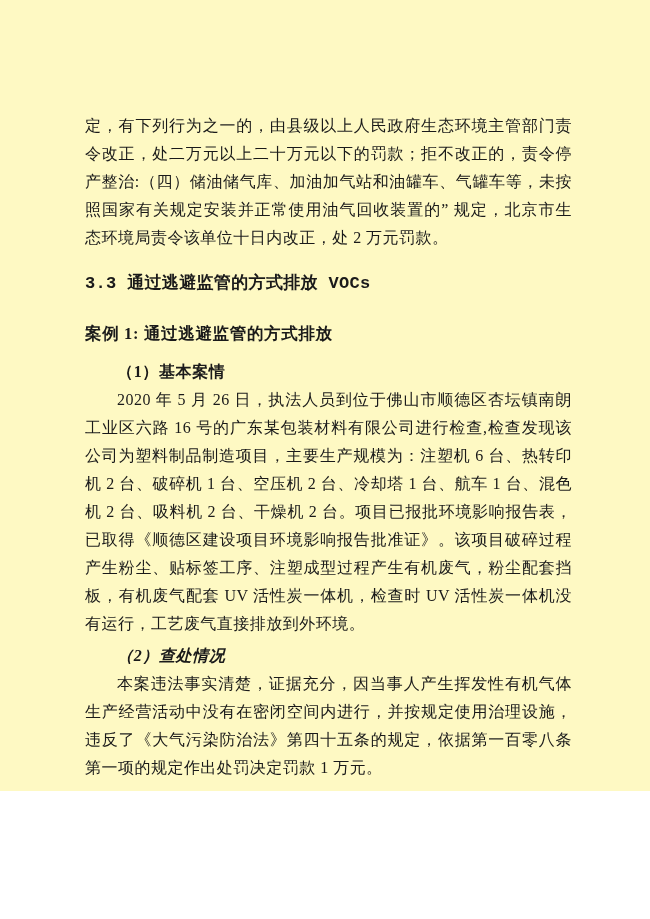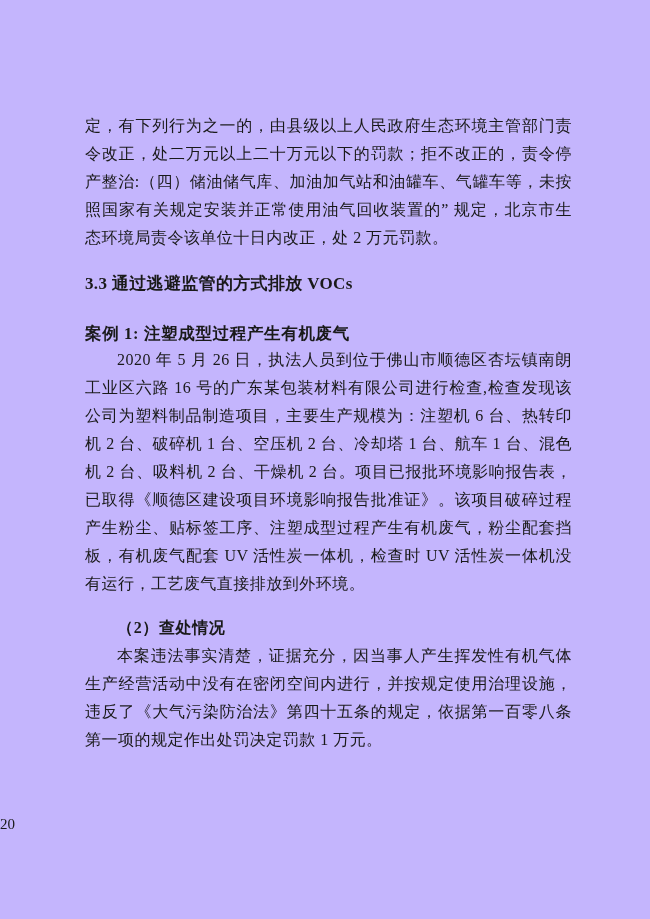--- a/index.html
+++ b/index.html
@@ -3,22 +3,22 @@
 <meta charset="utf-8">
 <style>
   html, body {
     margin: 0;
     padding: 0;
     background: #ffffff;
   }
   .page {
     position: relative;
     width: 650px;
-    height: 919px;
-    background: #c4b5fd;
+    height: 791px;
+    background: #fef9c3;
     overflow: hidden;
     color: #1a1a1a;
     font-family: "Liberation Serif", "DejaVu Serif", serif;
   }
   .content {
     position: absolute;
     top: 112px;
     left: 85px;
     width: 487px;
   }
@@ -29,21 +29,21 @@
     text-align: justify;
     margin: 0;
   }
   .no-indent {
     text-indent: 0;
   }
   .indent {
     text-indent: 2em;
   }
   .section-heading {
-    font-family: Liberation Serif, serif;
+    font-family: Liberation Mono, monospace;
     font-size: 17px;
     font-weight: 600;
     line-height: 24px;
     margin: 20px 0 0 0;
     letter-spacing: 0.02em;
   }
   .case-heading {
     font-size: 16.5px;
     font-weight: bold;
     line-height: 24px;
@@ -75,25 +75,26 @@
 </head>
 <body>
 
 <div class="page">
   <div class="content">
 
     <p class="body-text no-indent para-block">定，有下列行为之一的，由县级以上人民政府生态环境主管部门责令改正，处二万元以上二十万元以下的罚款；拒不改正的，责令停产整治:（四）储油储气库、加油加气站和油罐车、气罐车等，未按照国家有关规定安装并正常使用油气回收装置的” 规定，北京市生态环境局责令该单位十日内改正，处 2 万元罚款。</p>
 
     <h2 class="section-heading">3.3 通过逃避监管的方式排放 VOCs</h2>
 
-    <h3 class="case-heading">案例 1: 注塑成型过程产生有机废气</h3>
+    <h3 class="case-heading">案例 1: 通过逃避监管的方式排放</h3>
 
+    <h4 class="sub-heading">（1）基本案情</h4>
 
     <p class="body-text indent para-block">2020 年 5 月 26 日，执法人员到位于佛山市顺德区杏坛镇南朗工业区六路 16 号的广东某包装材料有限公司进行检查,检查发现该公司为塑料制品制造项目，主要生产规模为：注塑机 6 台、热转印机 2 台、破碎机 1 台、空压机 2 台、冷却塔 1 台、航车 1 台、混色机 2 台、吸料机 2 台、干燥机 2 台。项目已报批环境影响报告表，已取得《顺德区建设项目环境影响报告批准证》。该项目破碎过程产生粉尘、贴标签工序、注塑成型过程产生有机废气，粉尘配套挡板，有机废气配套 UV 活性炭一体机，检查时 UV 活性炭一体机没有运行，工艺废气直接排放到外环境。</p>
 
-    <h4 class="sub-heading" style="margin-top:16px;">（2）查处情况</h4>
+    <h4 class="sub-heading" style="margin-top:4px;font-style:italic;">（2）查处情况</h4>
 
     <p class="body-text indent para-block">本案违法事实清楚，证据充分，因当事人产生挥发性有机气体生产经营活动中没有在密闭空间内进行，并按规定使用治理设施，违反了《大气污染防治法》第四十五条的规定，依据第一百零八条第一项的规定作出处罚决定罚款 1 万元。</p>
 
   </div>
 
   <div class="page-number">20</div>
 </div>
 
 </body></html>

